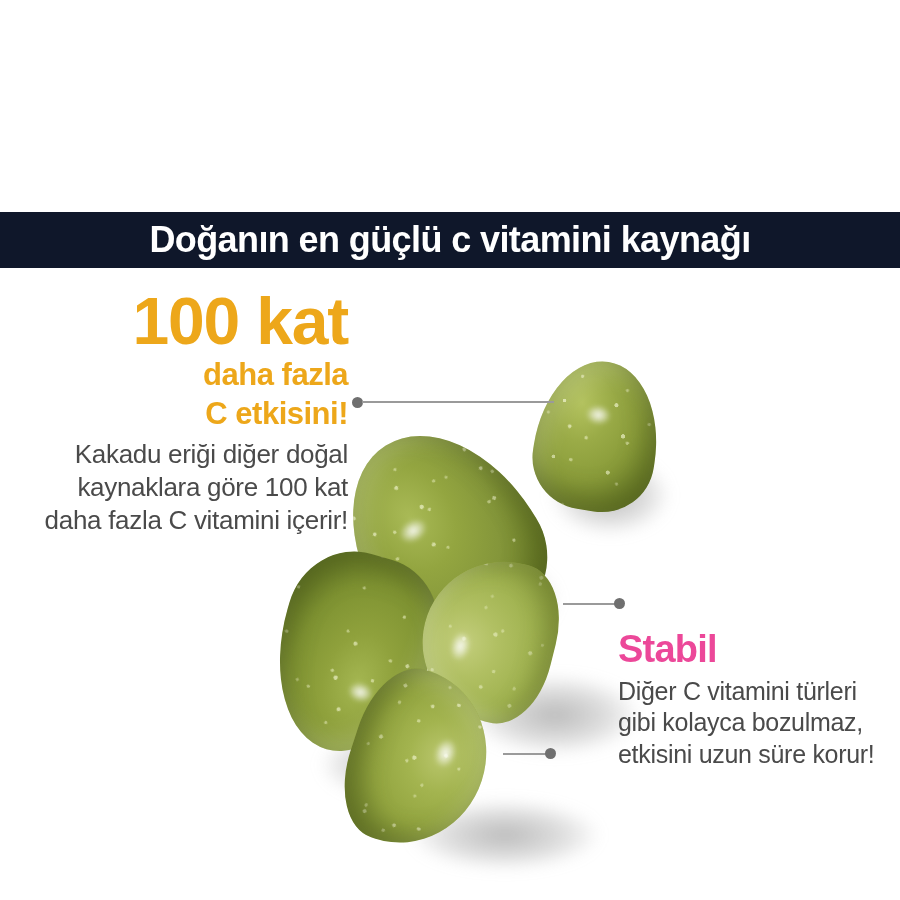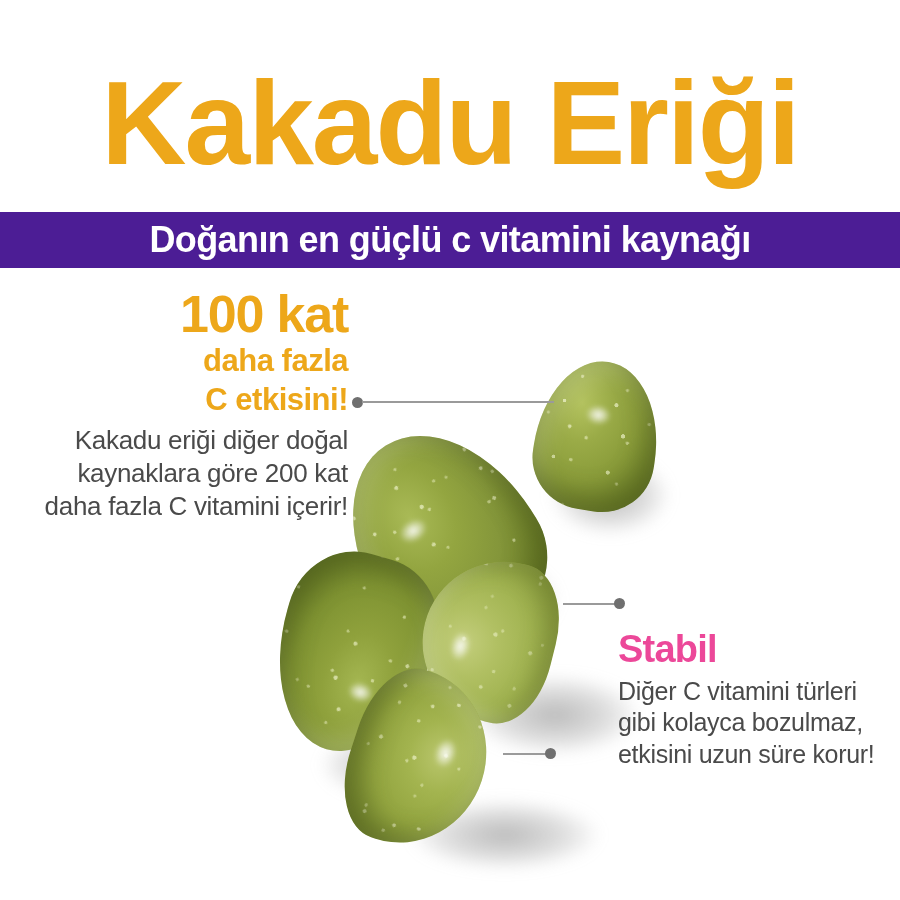--- a/index.html
+++ b/index.html
@@ -24,40 +24,40 @@
     line-height:1.05;
     font-weight:700;
     letter-spacing:-2px;
     color:#eda71a;
     white-space:nowrap;
   }
 
   
   .band{
     position:absolute;left:0;top:212px;width:900px;height:56px;
-    background:#4c1d95;
+    background:#0f172a;
     display:flex;align-items:center;justify-content:center;
   }
   .band-text{
     color:#ffffff;
     font-size:36px;
     font-weight:700;
     letter-spacing:-0.6px;
     line-height:1;
     white-space:nowrap;
   }
 
   
   .callout-left{
     position:absolute;left:28px;top:288px;width:320px;
     text-align:right;
   }
   .big-number{
     color:#eda71a;
-    font-size:52px;
+    font-size:66px;
     font-weight:700;
     line-height:1.02;
     letter-spacing:-1.2px;
     margin:0;
   }
   .sub-accent{
     color:#eda71a;
     font-size:31px;
     font-weight:700;
     line-height:1.18;
@@ -154,21 +154,20 @@
     border-radius:inherit;
     box-shadow:inset -10px -14px 26px rgba(60,72,20,.42),
                inset 10px 10px 22px rgba(255,255,255,.18);
   }
 </style>
 </head>
 <body>
 
 <div id="poster">
 
-  <div class="title">Kakadu Eriği</div>
 
   <div class="band">
     <div class="band-text">Doğanın en güçlü c vitamini kaynağı</div>
   </div>
 
   <div class="cluster">
 
     <div class="shadow" style="left:300px;top:110px;width:120px;height:80px;"></div>
     <div class="shadow" style="left:150px;top:210px;width:160px;height:90px;"></div>
     <div class="shadow" style="left:220px;top:330px;width:170px;height:80px;"></div>
@@ -234,21 +233,21 @@
 
   <div>
     <span class="leader" style="left:503px;top:753px;width:46px;"></span>
     <span class="dot" style="left:545px;top:748px;"></span>
   </div>
 
   <div class="callout-left">
     <div class="big-number">100 kat</div>
     <div class="sub-accent">daha fazla</div>
     <div class="sub-accent">C etkisini!</div>
-    <div class="body-text">Kakadu eriği diğer doğal kaynaklara göre 200 kat daha fazla C vitamini içerir!</div>
+    <div class="body-text">Kakadu eriği diğer doğal kaynaklara göre 100 kat daha fazla C vitamini içerir!</div>
   </div>
 
   <div class="callout-right">
     <div class="heading-accent">Stabil</div>
     <div class="body-text">Diğer C vitamini türleri gibi kolayca bozulmaz, etkisini uzun süre korur!</div>
   </div>
 
 </div>
 
 </body></html>

